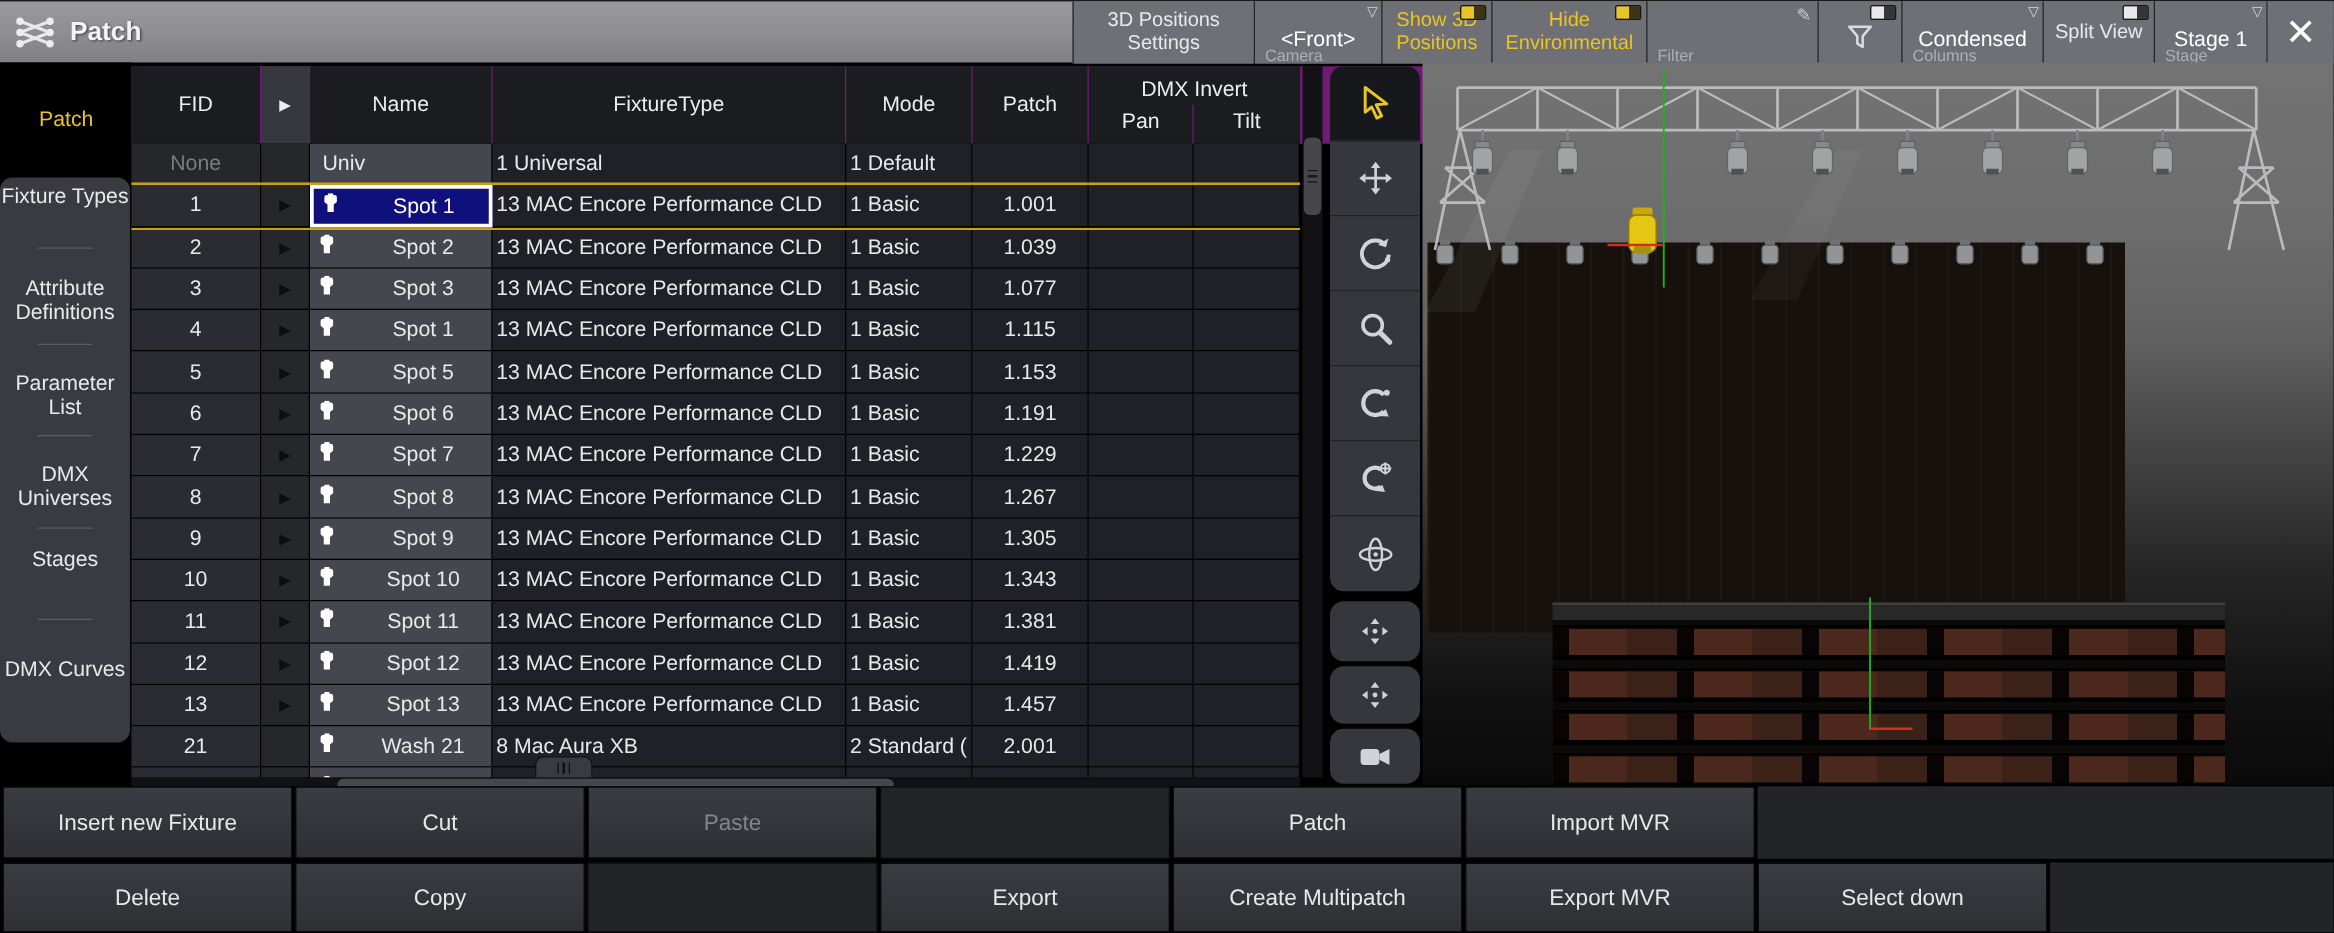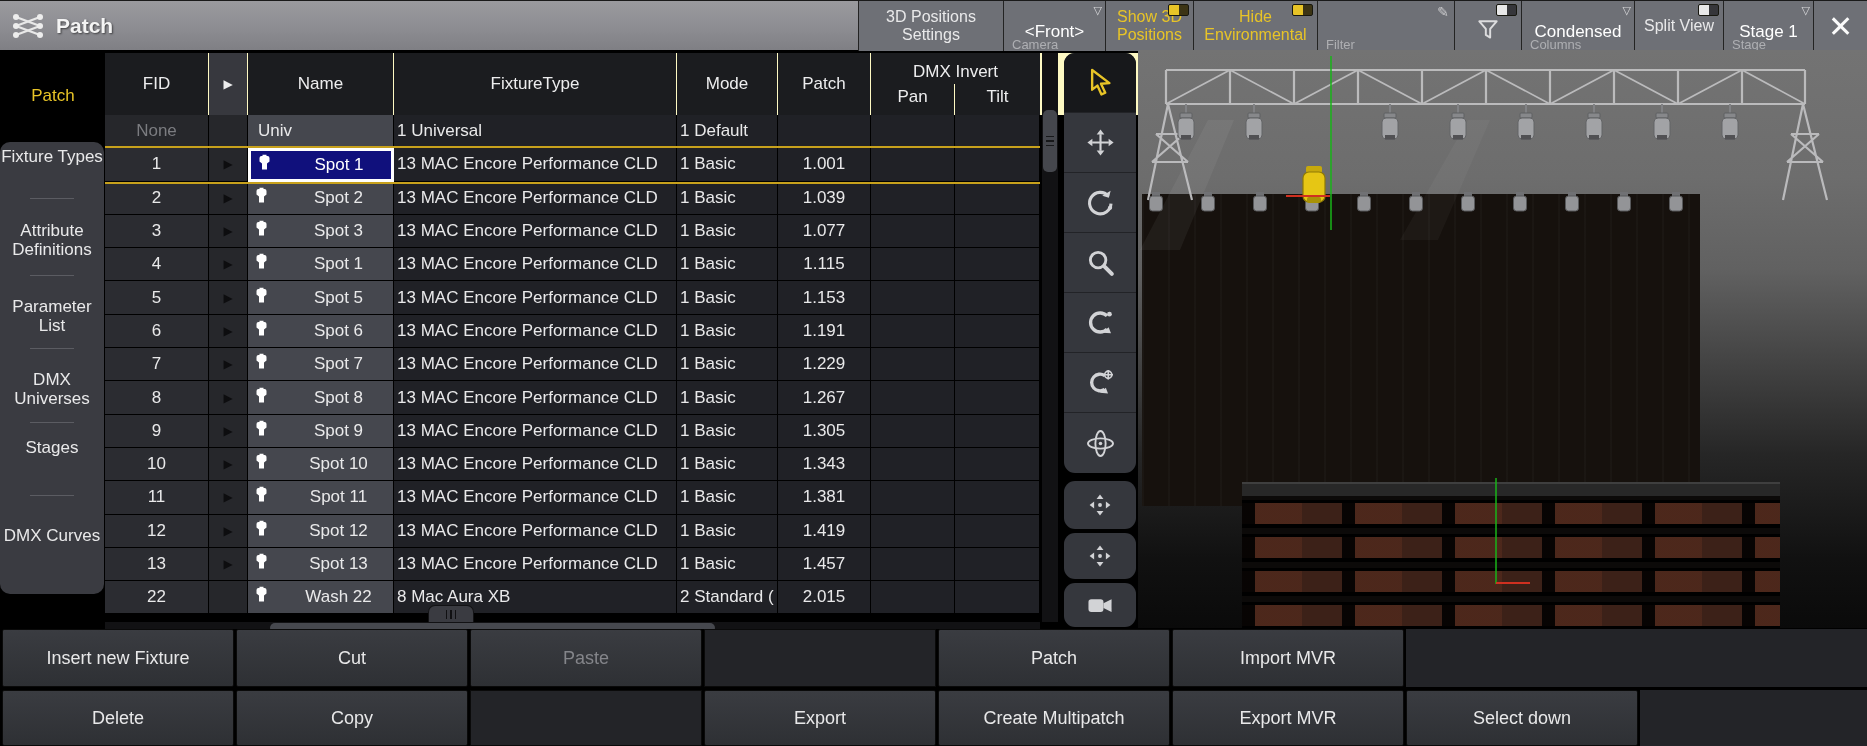--- a/index.html
+++ b/index.html
@@ -38,21 +38,21 @@
   .side-active { position:absolute; left:0; top:50px; width:106px; height:92px;
     background:#000; color:#e8c427; font-size:17px; display:flex;
     align-items:center; justify-content:center; }
   .side-panel { position:absolute; left:0; top:142px; width:104px; height:452px;
     background:#3a3b41; border-radius:10px;padding-left:16px; }
   .side-item { position:absolute; left:0; width:104px; color:#e9e9ea; font-size:17px;
     line-height:19px; text-align:center; }
   .side-sep { position:absolute; left:30px; width:44px; height:1px; background:#5b5c62; }
 
   
-  .thead { position:absolute; left:105px; top:53px; width:1083px; height:62px; background:#fef9c3; }
+  .thead { position:absolute; left:105px; top:53px; width:1083px; height:62px; background:#701a75; }
   .th { position:absolute; background:#1b1c1f; color:#ededee; font-size:17px;
     display:flex; align-items:center; justify-content:center; }
   .th-fid   { left:0;   top:0; width:103px; height:62px; }
   .th-arrow { left:104px; top:0; width:38px; height:62px; background:#37383e; font-size:12px; }
   .th-name  { left:143px; top:0; width:145px; height:62px; }
   .th-type  { left:289px; top:0; width:282px; height:62px; }
   .th-mode  { left:572px; top:0; width:100px; height:62px; }
   .th-patch { left:673px; top:0; width:92px;  height:62px; }
   .th-dmx   { left:766px; top:0; width:169px; height:31px; align-items:flex-end; padding-bottom:2px; }
   .th-pan   { left:766px; top:31px; width:83px; height:31px; align-items:flex-start; padding-top:3px; }
@@ -460,20 +460,35 @@
         </div>
         <div class="td td-name">
           <span class="fixicon"><svg width="13" height="16" viewBox="0 0 13 16">
               <path d="M4.5 0 h4 v1.5 h1 a2 2 0 0 1 2 2 v3.5 l-2.5 2 v6 h-5 v-6 l-2.5 -2 v-3.5 a2 2 0 0 1 2 -2 h1 z" fill="#fff"></path>
             </svg></span>
           <span>Spot 13</span>
         </div>
         <div class="td td-type">13 MAC Encore Performance CLD</div>
         <div class="td td-mode">1 Basic</div>
         <div class="td td-patch">1.457</div>
+        <div class="td td-pan"></div>
+        <div class="td td-tilt"></div>
+      </div>
+      <div class="trow">
+        <div class="td td-fid">21</div>
+        <div class="td td-arrow"></div>
+        <div class="td td-name">
+          <span class="fixicon"><svg width="13" height="16" viewBox="0 0 13 16">
+              <path d="M4.5 0 h4 v1.5 h1 a2 2 0 0 1 2 2 v3.5 l-2.5 2 v6 h-5 v-6 l-2.5 -2 v-3.5 a2 2 0 0 1 2 -2 h1 z" fill="#fff"></path>
+            </svg></span>
+          <span>Wash 21</span>
+        </div>
+        <div class="td td-type">8 Mac Aura XB</div>
+        <div class="td td-mode">2 Standard (</div>
+        <div class="td td-patch">2.001</div>
         <div class="td td-pan"></div>
         <div class="td td-tilt"></div>
       </div>
       <div class="trow">
         <div class="td td-fid">22</div>
         <div class="td td-arrow"></div>
         <div class="td td-name">
           <span class="fixicon"><svg width="13" height="16" viewBox="0 0 13 16">
               <path d="M4.5 0 h4 v1.5 h1 a2 2 0 0 1 2 2 v3.5 l-2.5 2 v6 h-5 v-6 l-2.5 -2 v-3.5 a2 2 0 0 1 2 -2 h1 z" fill="#fff"></path>
             </svg></span>

